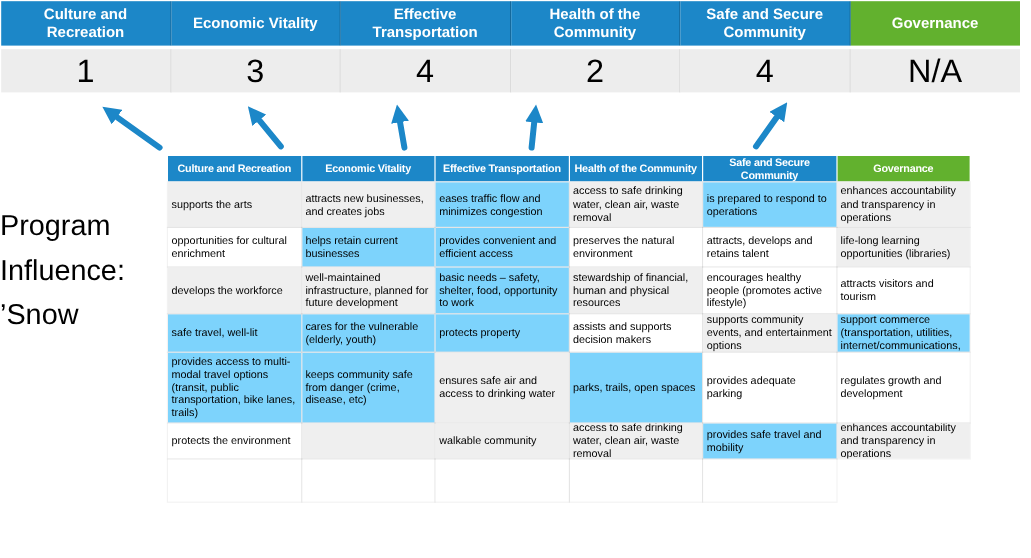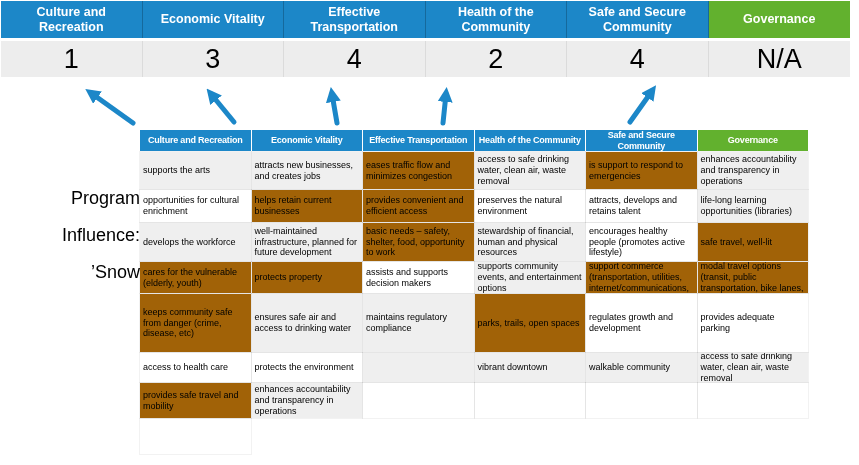--- a/index.html
+++ b/index.html
@@ -16,42 +16,42 @@
     border-right:1px solid rgba(0,0,0,0.22);
   }
   .bcol:last-child .bhead{border-right:none;}
   .bhead.gov{background:#62B12E;}
   .bscore{
     height:36px;margin-top:3px;background:#EDEDED;font-size:27px;
     display:flex;align-items:center;justify-content:center;border-right:1px solid #DBDBDB;
   }
   .bcol:last-child .bscore{border-right:none;}
   
-  .prog{position:absolute;left:0;top:180px;width:140px;text-align:right;font-size:18px;line-height:37px;}
+  .prog{position:absolute;left:0;top:170px;width:140px;text-align:left;font-size:24px;line-height:37px;}
   
   .arrows{position:absolute;left:0;top:78px;width:859px;height:54px;}
   
   .tbl{
     position:absolute;left:140px;top:130px;width:668px;
     display:grid;grid-template-columns:repeat(6,1fr);
     grid-template-rows:21px 37px 32px 38px 31px 58px 29px 35px 35px;
     gap:1px;background:#fff;
   }
   .th{
     background:#1C87C8;color:#fff;font-weight:bold;font-size:9px;line-height:1.15;
     display:flex;align-items:center;justify-content:center;text-align:center;padding:0 1px;letter-spacing:-0.2px;
   }
   .th.gov{background:#62B12E;}
   .td{
     font-size:9px;line-height:1.2;padding:1px 3px;display:flex;align-items:center;
     overflow:hidden;outline:1px solid rgba(0,0,0,0.05);
   }
   .g{background:#EFEFEF;}
   .w{background:#FFFFFF;}
-  .hl{background:#a16207;}
+  .hl{background:#7dd3fc;}
 </style>
 </head>
 <body>
 
 <div class="banner">
   <div class="bcol">
     <div class="bhead">Culture and Recreation</div>
     <div class="bscore">1</div>
   </div>
   <div class="bcol">
@@ -99,50 +99,48 @@
     <div class="th">Culture and Recreation</div>
     <div class="th">Economic Vitality</div>
     <div class="th">Effective Transportation</div>
     <div class="th">Health of the Community</div>
     <div class="th">Safe and Secure Community</div>
     <div class="th gov">Governance</div>
     <div class="td g">supports the arts</div>
     <div class="td g">attracts new businesses, and creates jobs</div>
     <div class="td g hl">eases traffic flow and minimizes congestion</div>
     <div class="td g">access to safe drinking water, clean air, waste removal</div>
-    <div class="td g hl">is support to respond to emergencies</div>
+    <div class="td g hl">is prepared to respond to operations</div>
     <div class="td g">enhances accountability and transparency in operations</div>
     <div class="td w">opportunities for cultural enrichment</div>
     <div class="td w hl">helps retain current businesses</div>
     <div class="td w hl">provides convenient and efficient access</div>
     <div class="td w">preserves the natural environment</div>
     <div class="td w">attracts, develops and retains talent</div>
     <div class="td g">life-long learning opportunities (libraries)</div>
     <div class="td g">develops the workforce</div>
     <div class="td g">well-maintained infrastructure, planned for future development</div>
     <div class="td g hl">basic needs – safety, shelter, food, opportunity to work</div>
     <div class="td g">stewardship of financial, human and physical resources</div>
     <div class="td w">encourages healthy people (promotes active lifestyle)</div>
+    <div class="td w">attracts visitors and tourism</div>
     <div class="td w hl">safe travel, well-lit</div>
     <div class="td w hl">cares for the vulnerable (elderly, youth)</div>
     <div class="td w hl">protects property</div>
     <div class="td w">assists and supports decision makers</div>
     <div class="td g">supports community events, and entertainment options</div>
     <div class="td g hl">provides infrastructure to support commerce (transportation, utilities, internet/communications, smart cities, etc)</div>
     <div class="td g hl">provides access to multi-modal travel options (transit, public transportation, bike lanes, trails)</div>
     <div class="td g hl">keeps community safe from danger (crime, disease, etc)</div>
     <div class="td g">ensures safe air and access to drinking water</div>
-    <div class="td g">maintains regulatory compliance</div>
     <div class="td w hl">parks, trails, open spaces</div>
+    <div class="td w">provides adequate parking</div>
     <div class="td w">regulates growth and development</div>
-    <div class="td w">provides adequate parking</div>
-    <div class="td w">access to health care</div>
     <div class="td w">protects the environment</div>
     <div class="td g"></div>
-    <div class="td g">vibrant downtown</div>
     <div class="td g">walkable community</div>
     <div class="td g">access to safe drinking water, clean air, waste removal</div>
     <div class="td g hl">provides safe travel and mobility</div>
     <div class="td g">enhances accountability and transparency in operations</div>
     <div class="td w"></div>
     <div class="td w"></div>
     <div class="td w"></div>
     <div class="td w"></div>
     <div class="td w"></div>
   </div>

